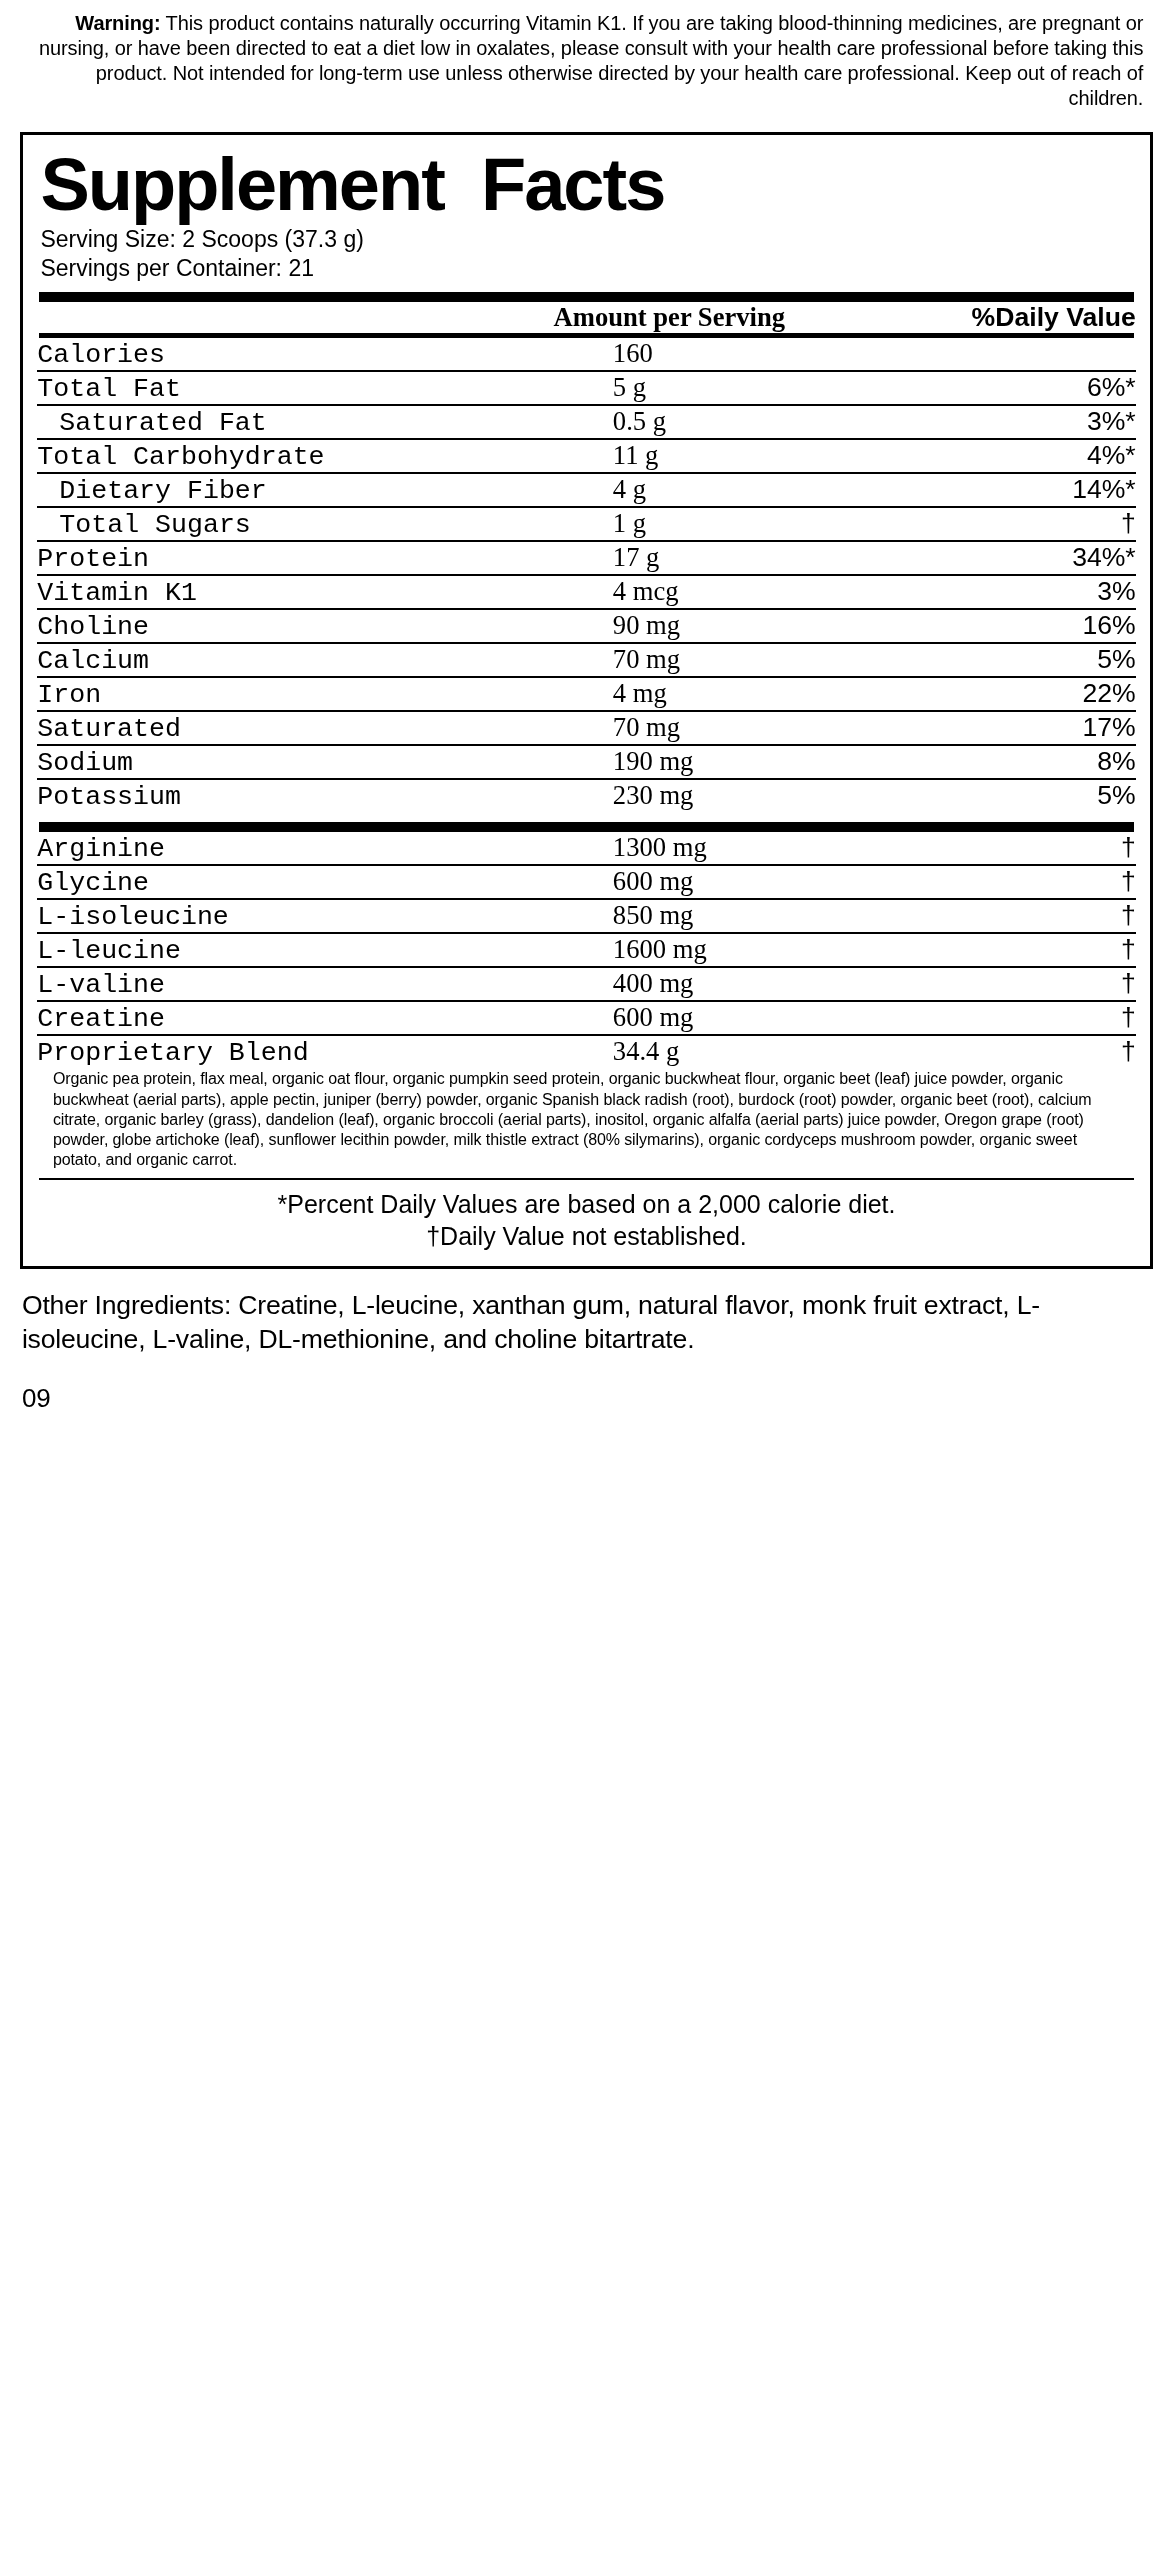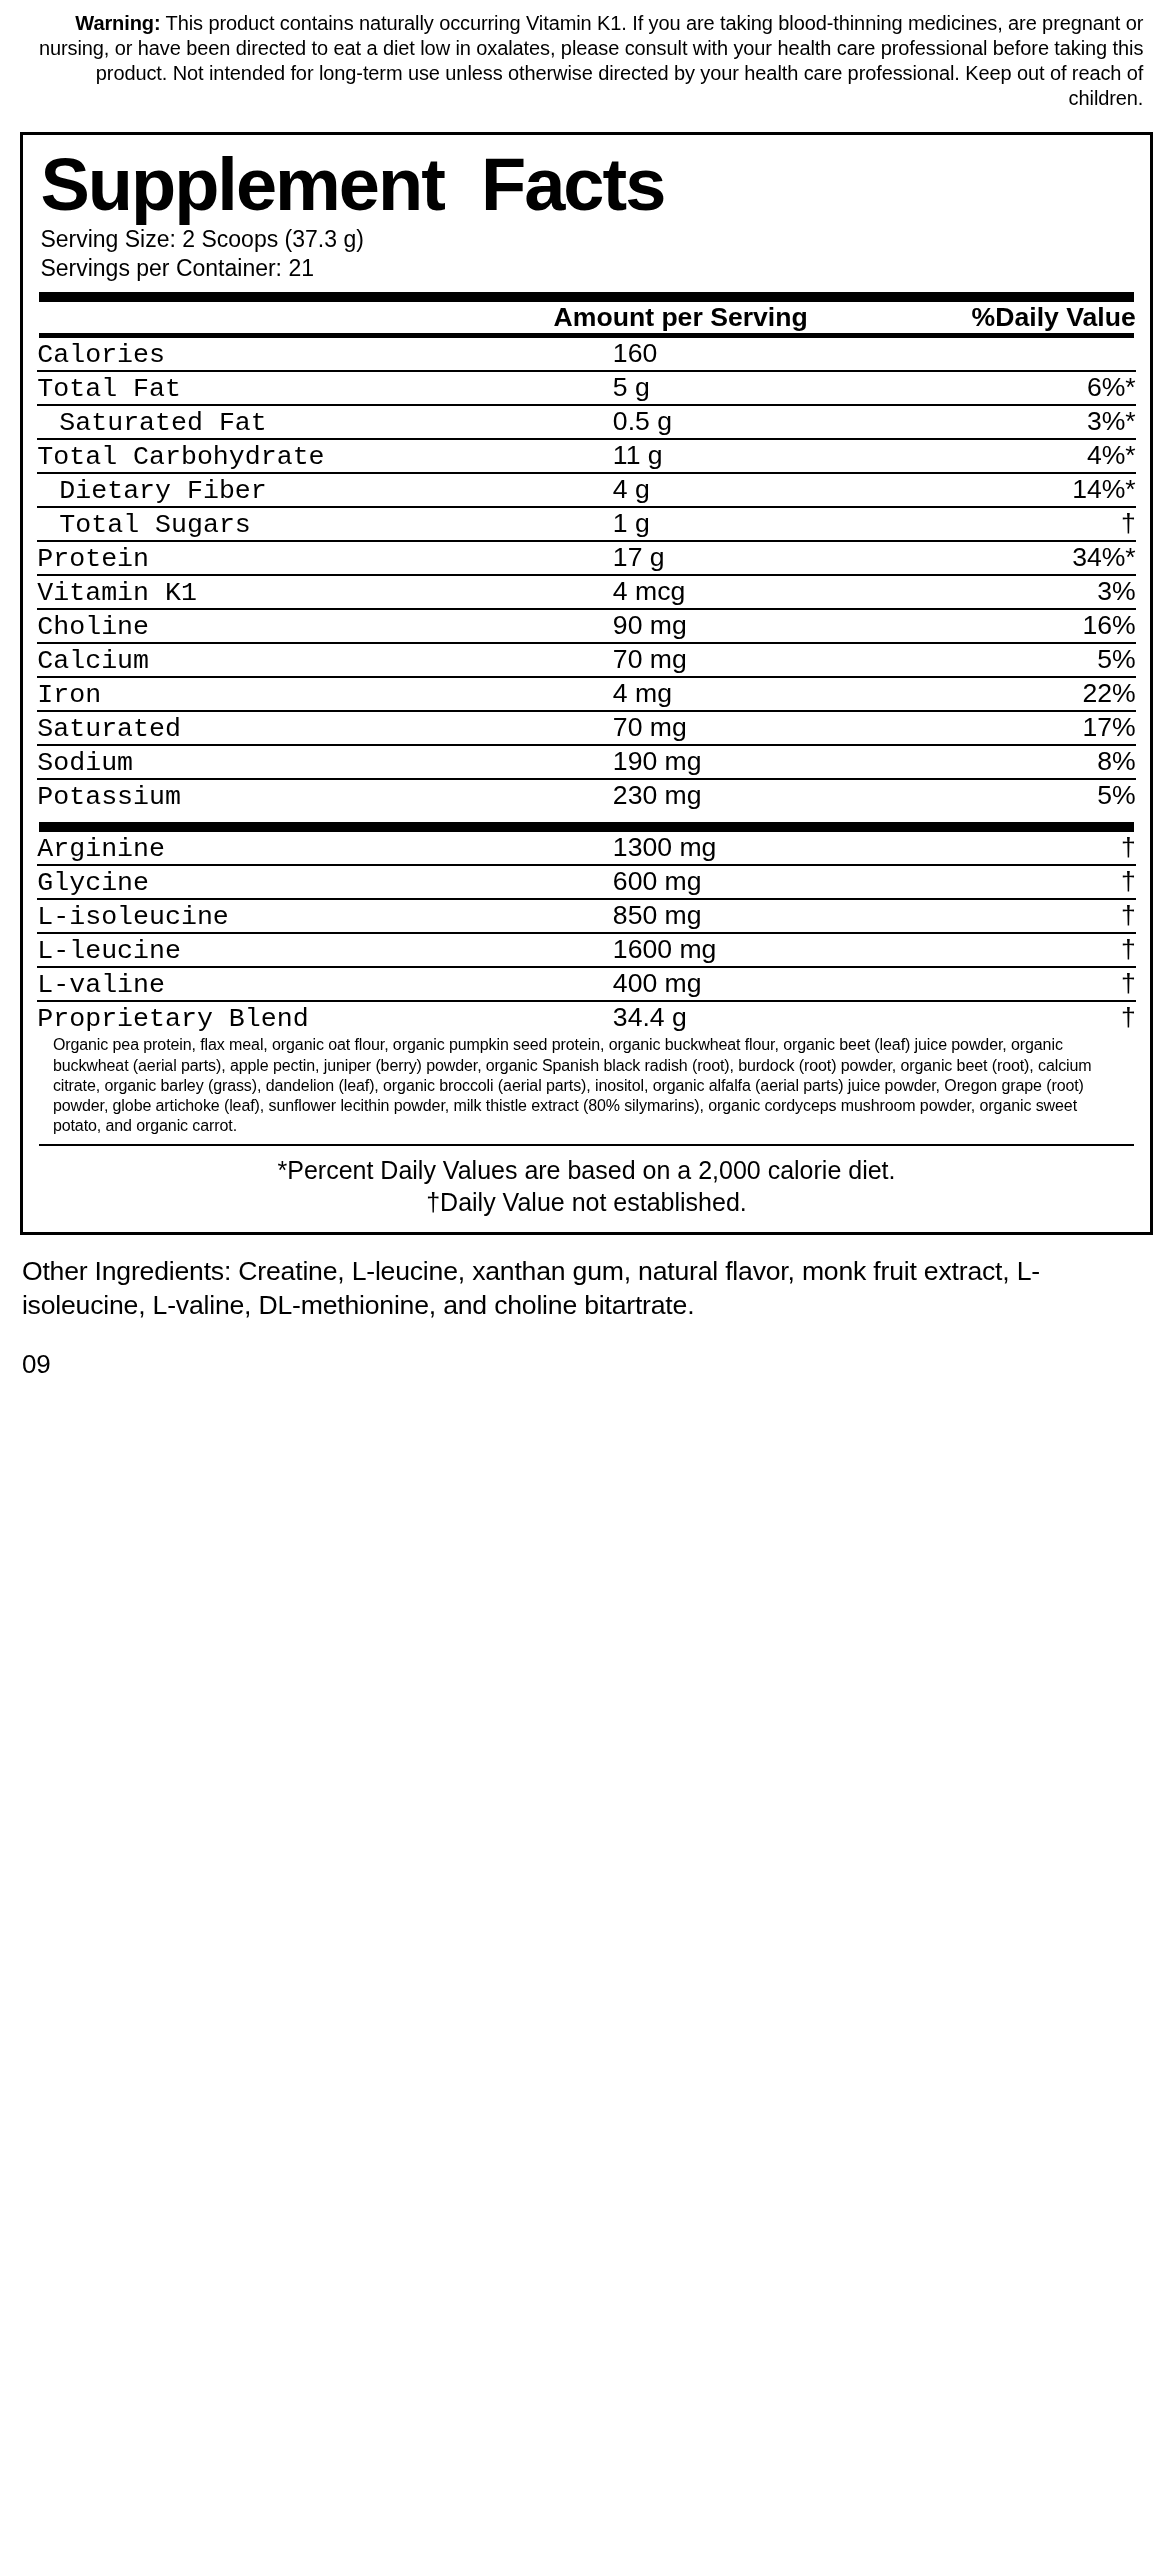--- a/index.html
+++ b/index.html
@@ -65,21 +65,21 @@
     width: 100%;
     border-collapse: collapse;
     font-size: 26.6px;
     table-layout: fixed;
   }
   table.facts td, table.facts th {
     padding: 0;
     vertical-align: baseline;
   }
   .col-name { width: 47%; font-family: Liberation Mono, monospace; }
-  .col-amt  { width: 30%; text-align: left; }
+  .col-amt  { width: 30%; text-align: left; font-family: Liberation Serif, serif; }
   .col-dv   { width: 23%; text-align: right; }
 
   .hdr-row th {
     font-weight: bold;
     font-size: 26.6px;
     padding: 7.8px 0 9.4px 0;
   }
   .hdr-row th.col-amt { text-align: left; padding-left: 0; }
   .hdr-row th.col-dv { text-align: right; }
 
@@ -267,20 +267,25 @@
           <tr class="frow">
             <td class="col-name">L-leucine</td>
             <td class="col-amt amt-cell"><span class="amt-inner">1600 mg</span></td>
             <td class="col-dv">†</td>
           </tr>
           <tr class="frow">
             <td class="col-name">L-valine</td>
             <td class="col-amt amt-cell"><span class="amt-inner">400 mg</span></td>
             <td class="col-dv">†</td>
           </tr>
+          <tr class="frow">
+            <td class="col-name">Creatine</td>
+            <td class="col-amt amt-cell"><span class="amt-inner">600 mg</span></td>
+            <td class="col-dv">†</td>
+          </tr>
         </tbody>
     </table>
 
     <table class="facts">
       <colgroup>
         <col class="col-name">
           <col class="col-amt">
           <col class="col-dv">
       </colgroup>
       <tbody>

